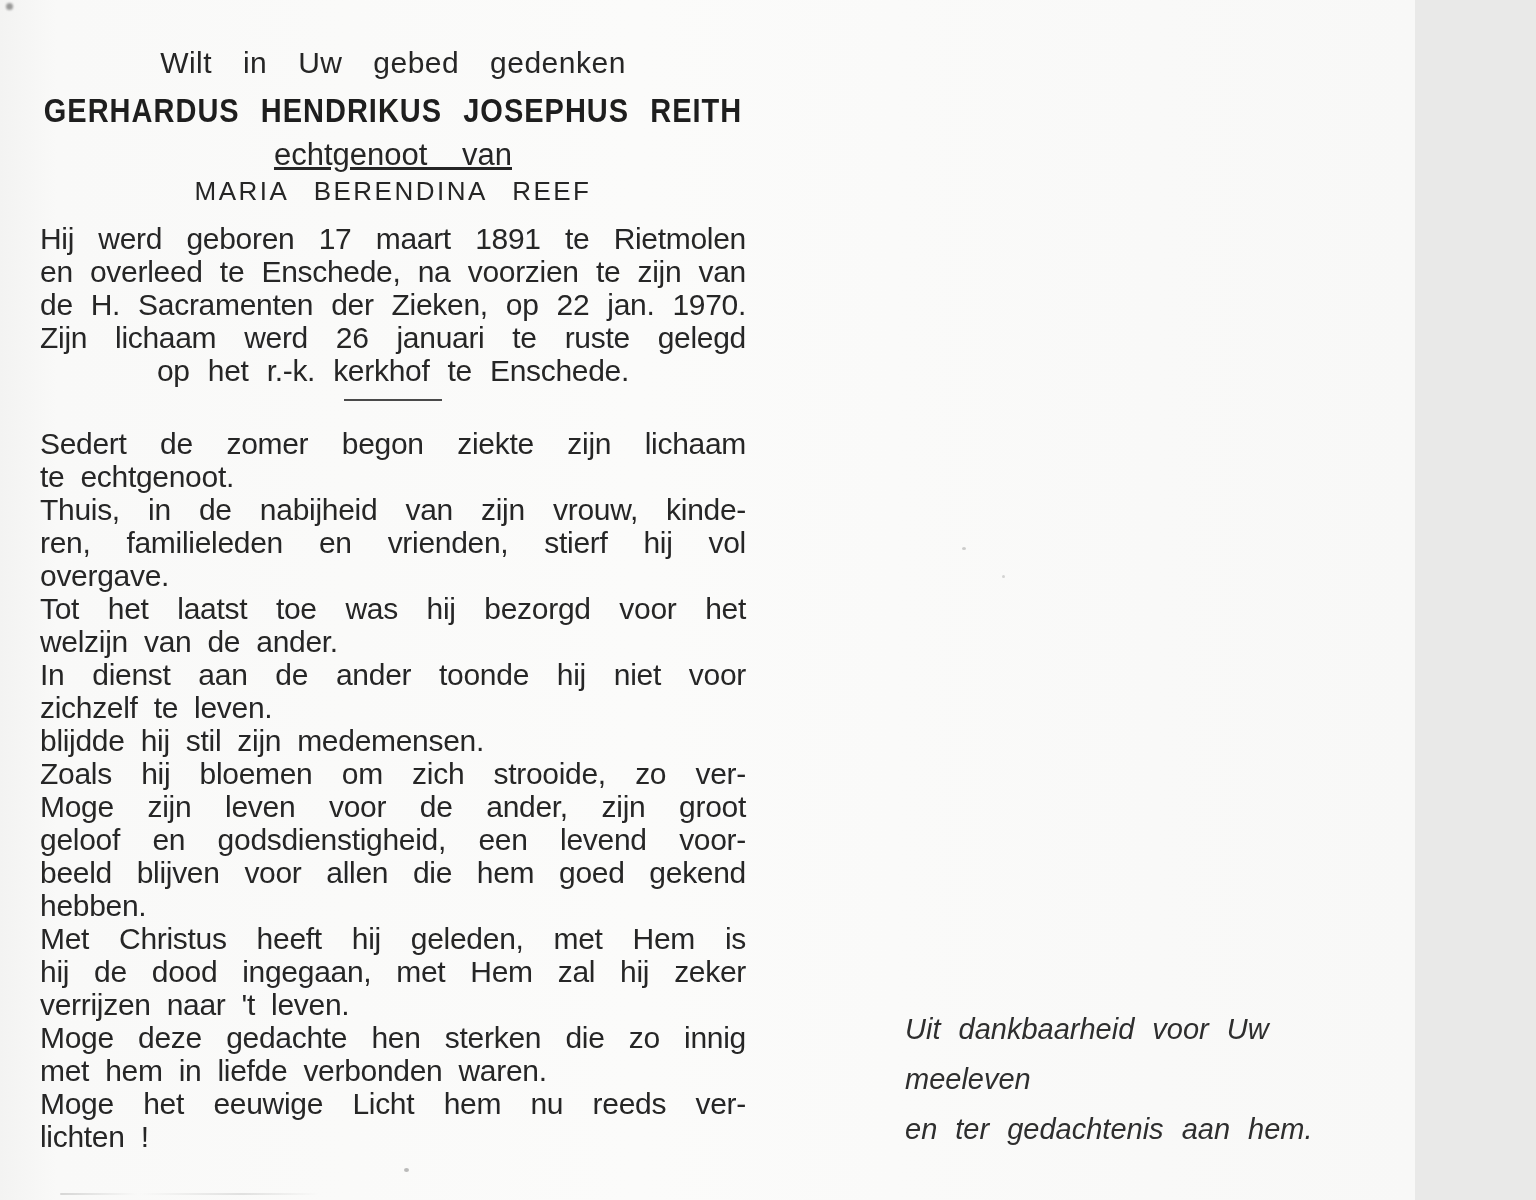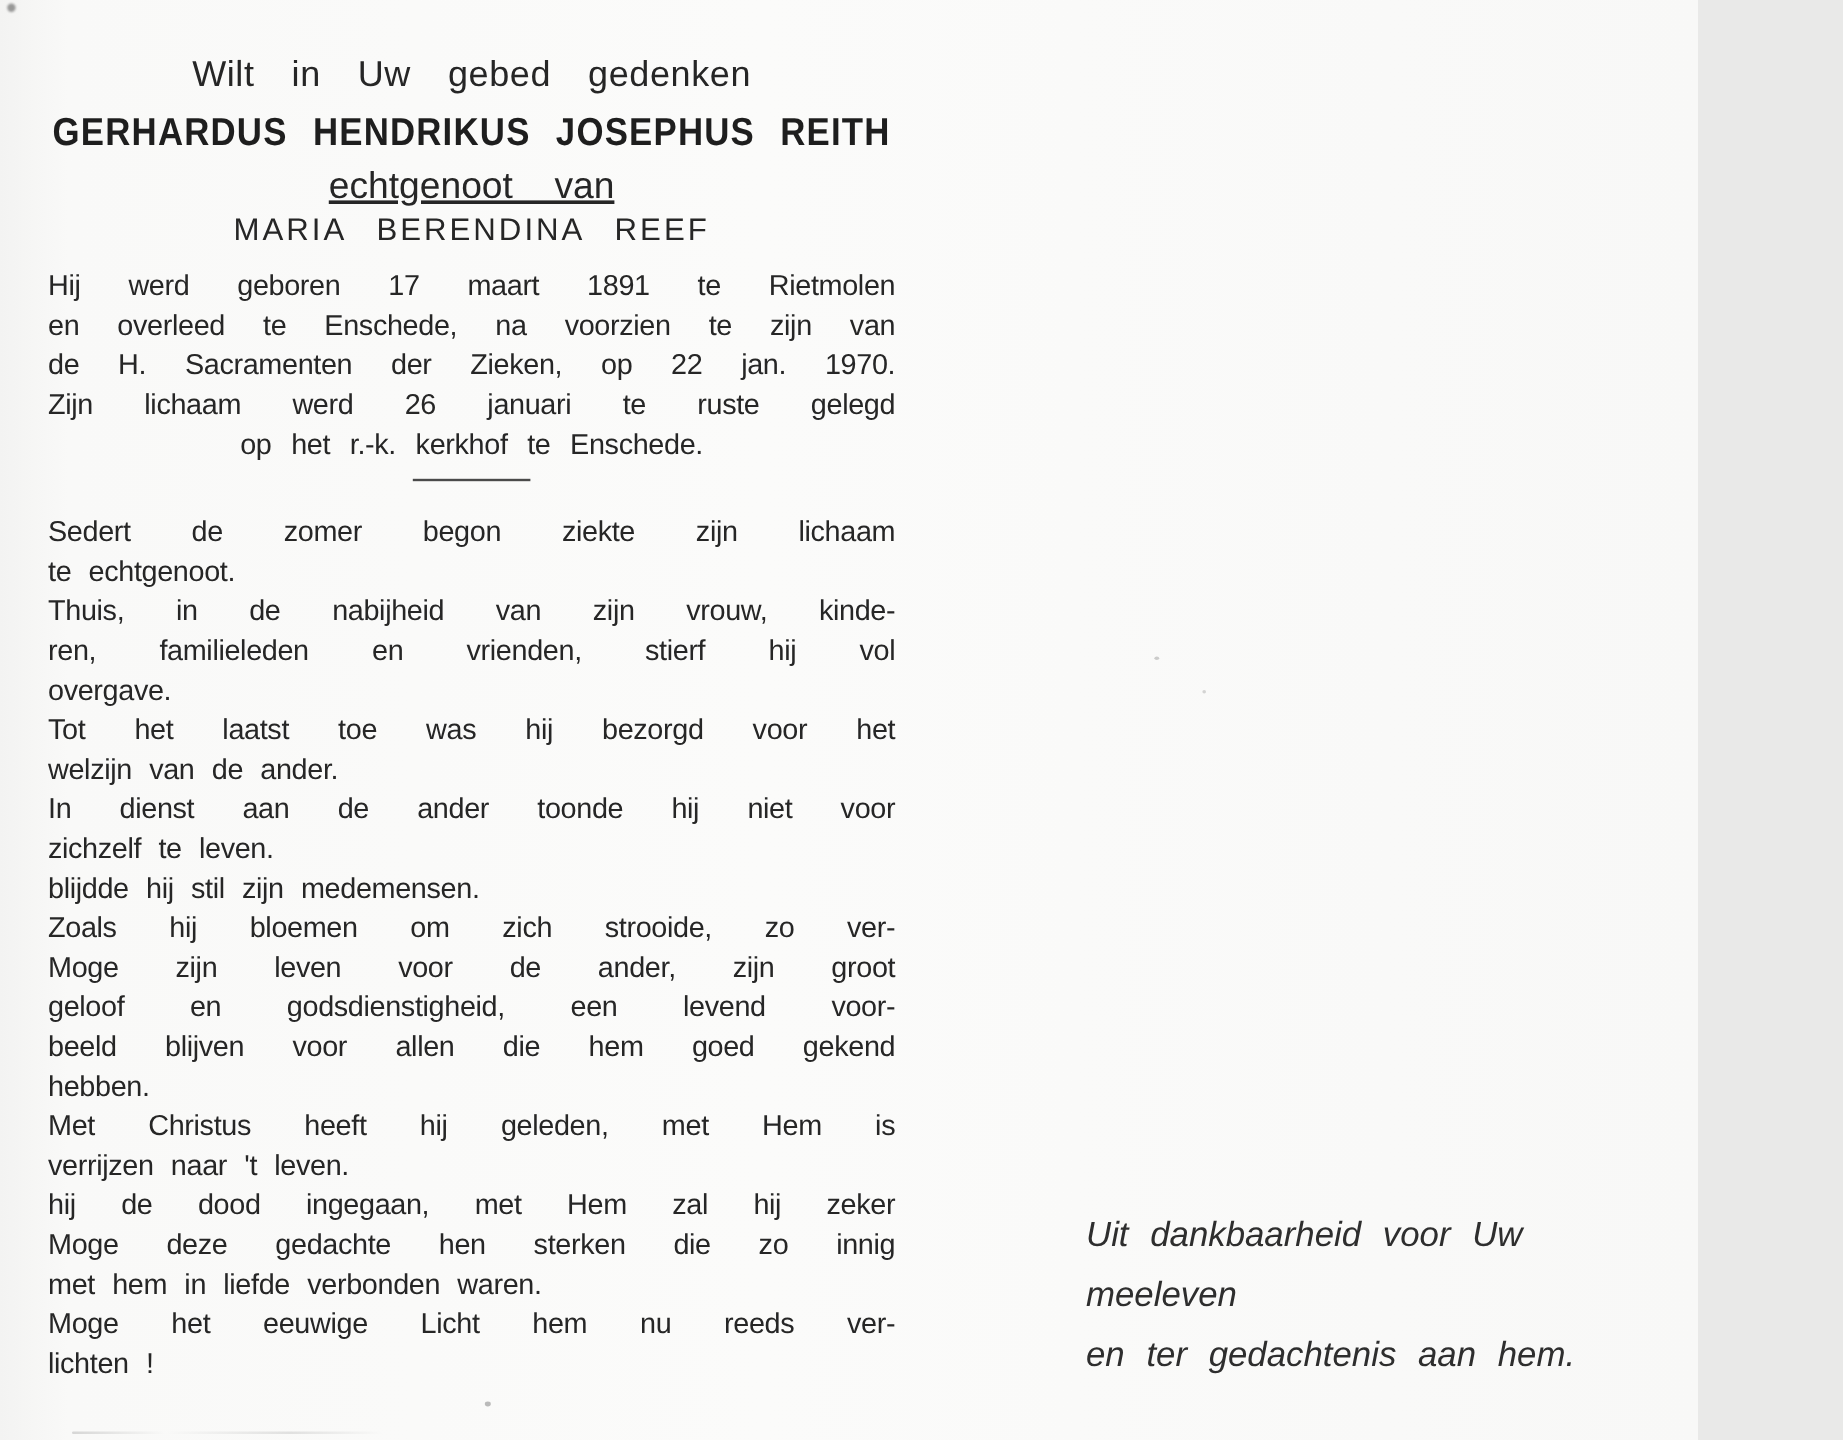--- a/index.html
+++ b/index.html
@@ -14,21 +14,21 @@
     background: linear-gradient(90deg, #f3f3f2 0%, #f9f9f8 4%, #fbfbfa 45%, #f8f8f7 100%);
     overflow: hidden;
     color: #262626;
   }
   .left-page {
     position: absolute;
     left: 40px; top: 46px;
     width: 706px;
   }
   .line {
-    font-size: 24px;
+    font-size: 30px;
     line-height: 33px;
     letter-spacing: -0.3px;
   }
   
   .jl { text-align: justify; text-align-last: justify; }
   
   .ll { text-align: left; word-spacing: 8px; }
   
   .cl { text-align: center; word-spacing: 10px; }
 
@@ -131,22 +131,22 @@
       <div class="line ll">welzijn van de ander.</div>
       <div class="line jl">In dienst aan de ander toonde hij niet voor</div>
       <div class="line ll">zichzelf te leven.</div>
       <div class="line ll">blijdde hij stil zijn medemensen.</div>
       <div class="line jl">Zoals hij bloemen om zich strooide, zo ver-</div>
       <div class="line jl">Moge zijn leven voor de ander, zijn groot</div>
       <div class="line jl">geloof en godsdienstigheid, een levend voor-</div>
       <div class="line jl">beeld blijven voor allen die hem goed gekend</div>
       <div class="line ll">hebben.</div>
       <div class="line jl">Met Christus heeft hij geleden, met Hem is</div>
+      <div class="line jl">hij de dood ingegaan, met Hem zal hij zeker</div>
       <div class="line ll">verrijzen naar 't leven.</div>
-      <div class="line jl">hij de dood ingegaan, met Hem zal hij zeker</div>
       <div class="line jl">Moge deze gedachte hen sterken die zo innig</div>
       <div class="line ll">met hem in liefde verbonden waren.</div>
       <div class="line jl">Moge het eeuwige Licht hem nu reeds ver-</div>
       <div class="line ll">lichten !</div>
     </div>
 
   </div>
 
   <div class="right-note">
     <div>Uit dankbaarheid voor Uw meeleven</div>

